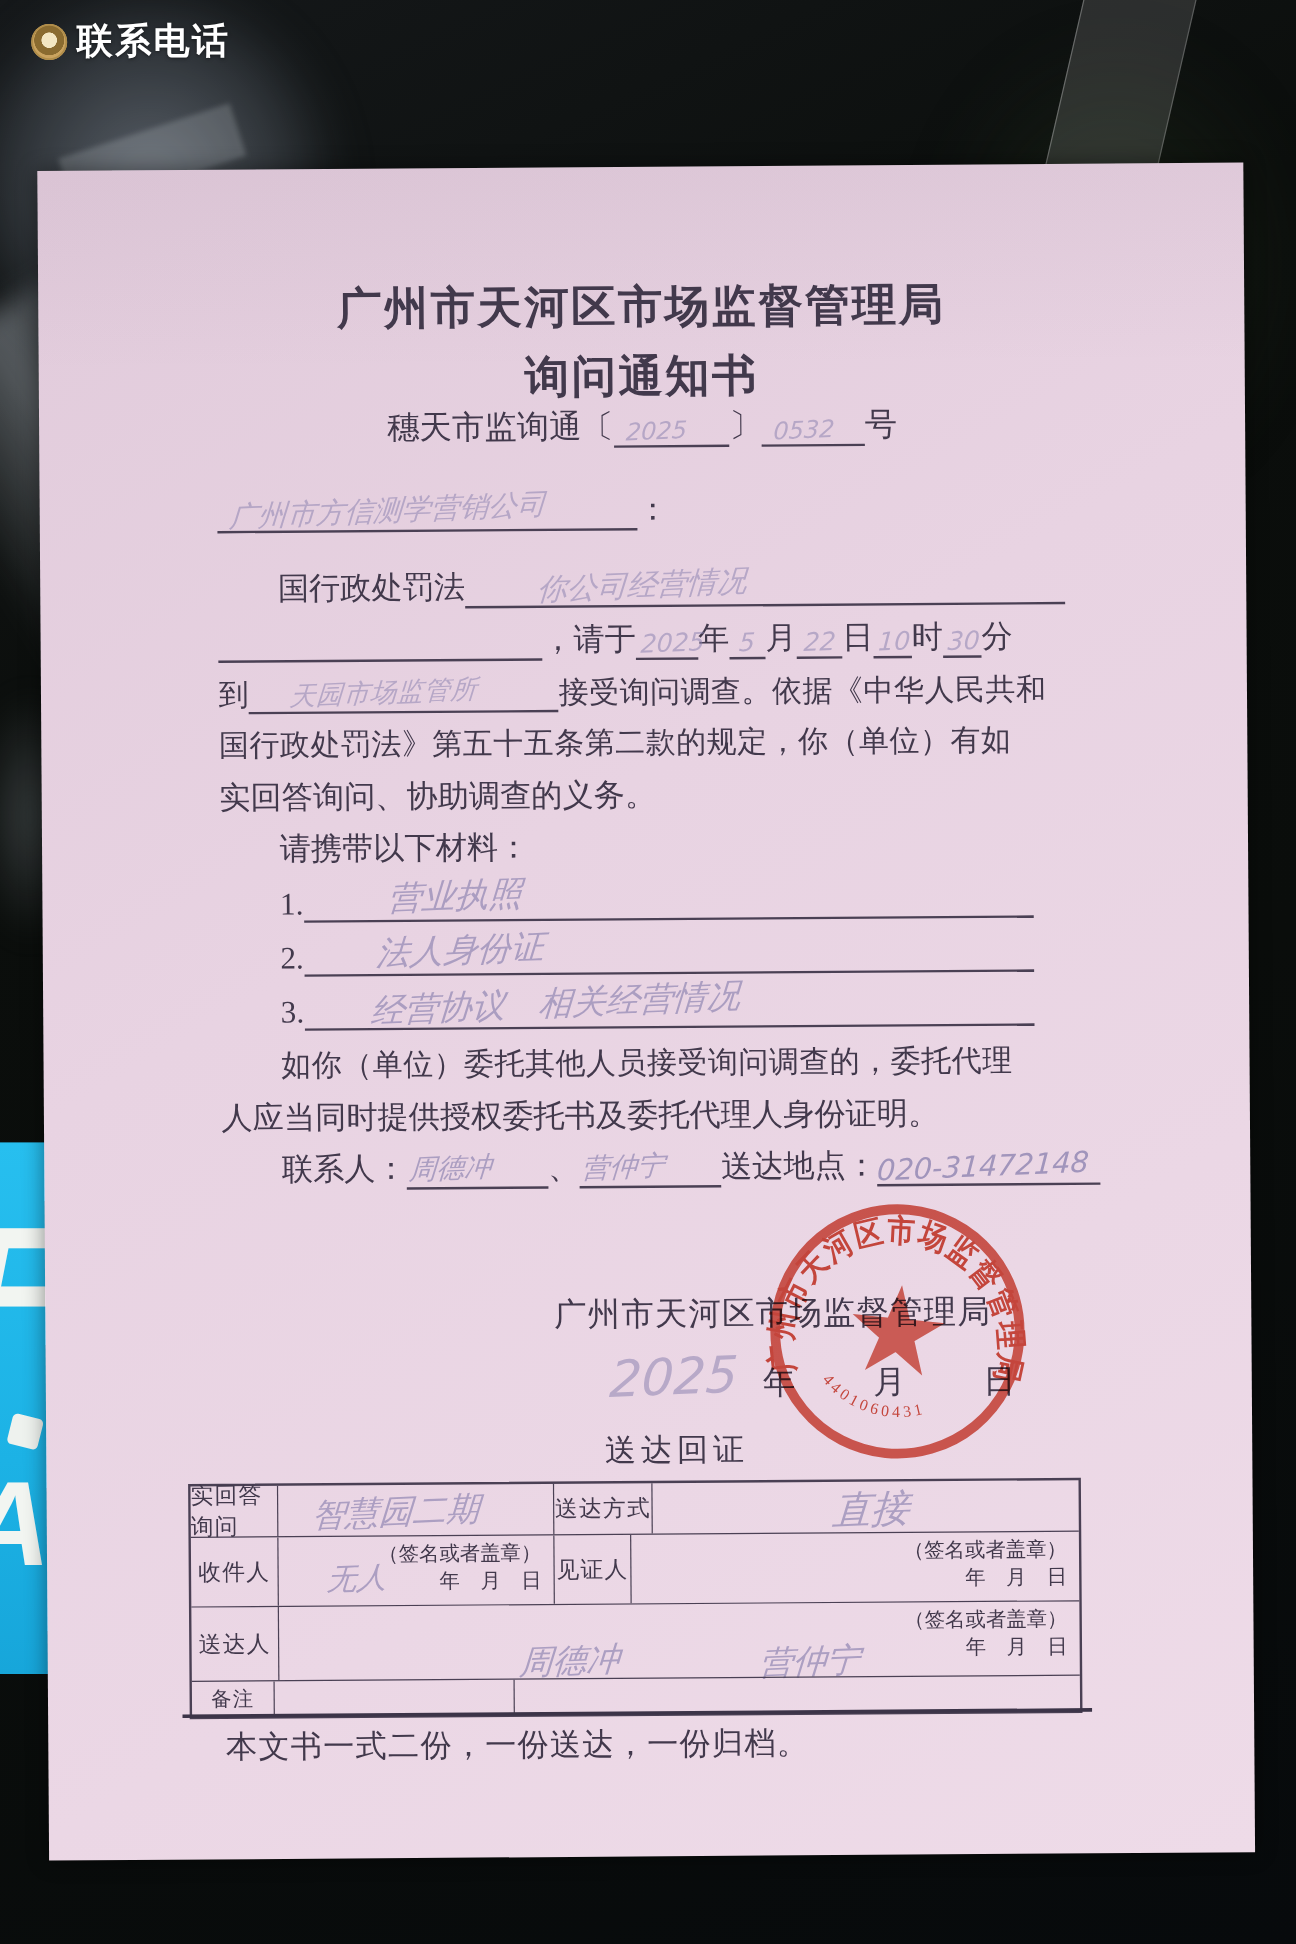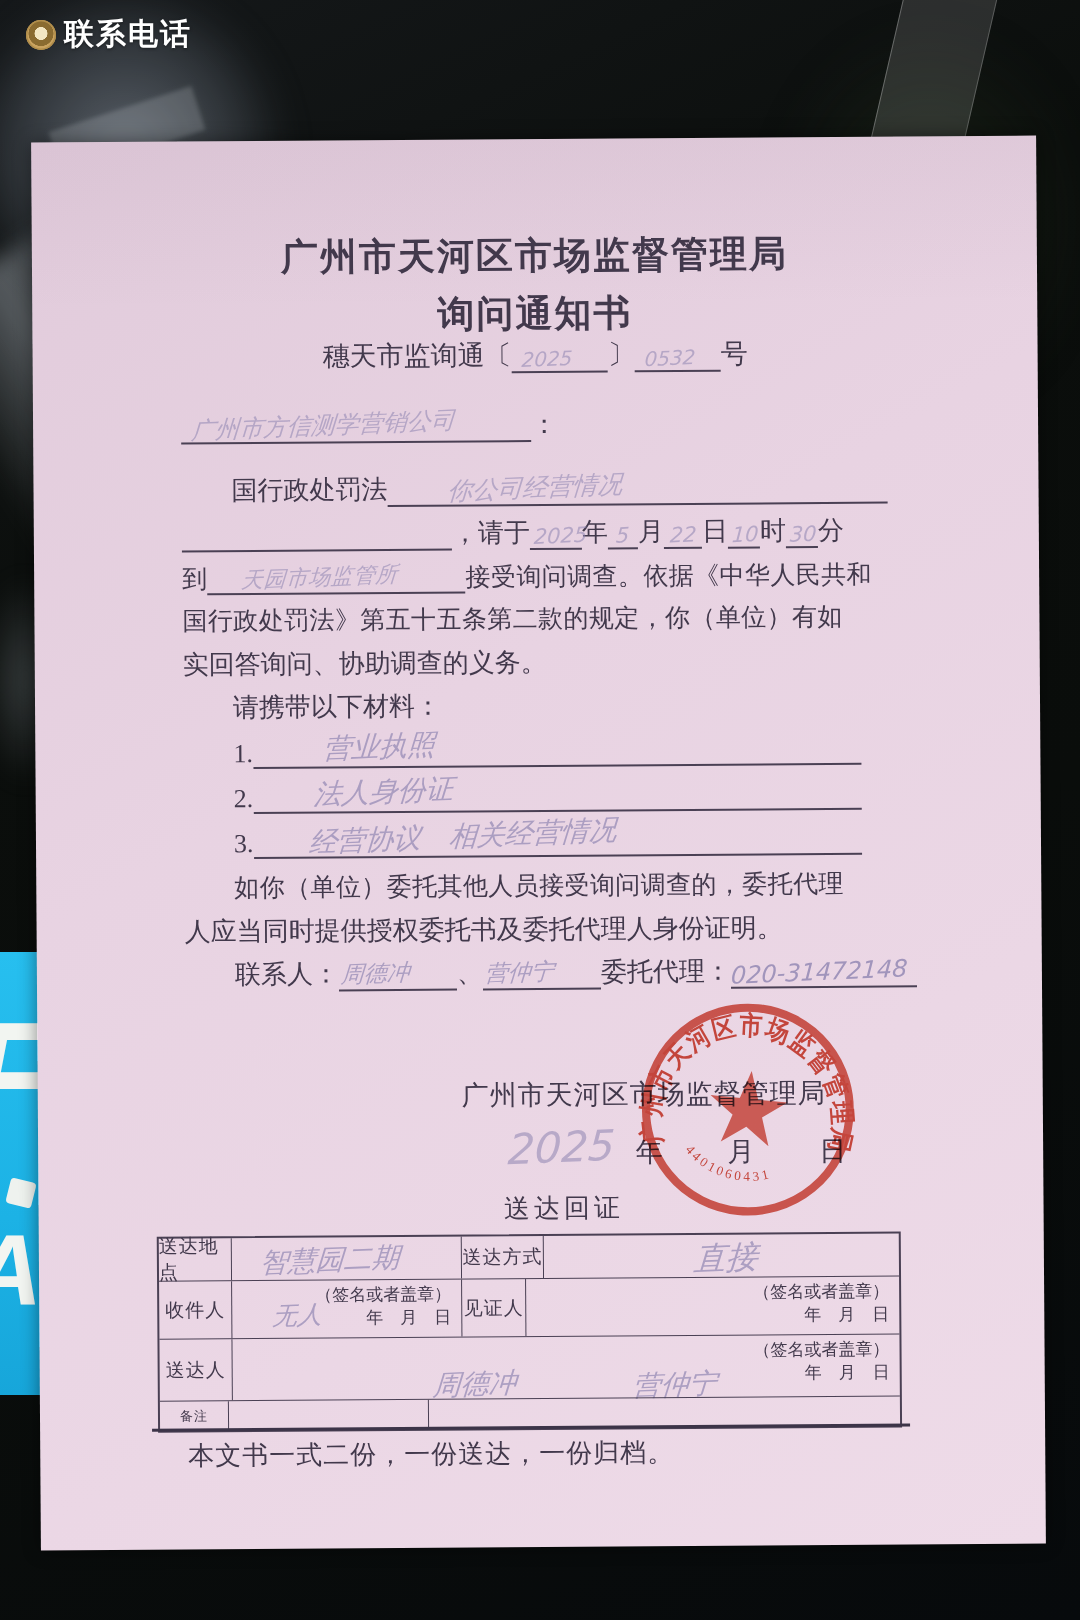--- a/index.html
+++ b/index.html
@@ -153,37 +153,37 @@
       <span>2.</span><span class="u" style="width:608px"><i class="hw mid" style="font-size:28px; left:60px;">法人身份证</i></span>
     </div>
     <div class="abs line" style="top:684px; left:198px;">
       <span>3.</span><span class="u" style="width:608px"><i class="hw mid" style="font-size:28px; left:55px;">经营协议　相关经营情况</i></span>
     </div>
 
     <div class="abs line long" style="top:730px; left:198px;">如你（单位）委托其他人员接受询问调查的，委托代理</div>
     <div class="abs line" style="top:773px; left:148px;">人应当同时提供授权委托书及委托代理人身份证明。</div>
 
     <div class="abs line" style="top:816px; left:198px;">
-      <span>联系人：</span><span class="u" style="width:118px"><i class="hw mid" style="font-size:23px; left:2px;">周德冲</i></span><span>、</span><span class="u" style="width:118px"><i class="hw mid" style="font-size:23px; left:2px;">营仲宁</i></span><span>委托代理：</span><span class="u" style="width:186px"><i class="hw strong" style="font-size:24px; left:0;">020-31472148</i></span>
+      <span>联系人：</span><span class="u" style="width:118px"><i class="hw mid" style="font-size:23px; left:2px;">周德冲</i></span><span>、</span><span class="u" style="width:118px"><i class="hw mid" style="font-size:23px; left:2px;">营仲宁</i></span><span>送达地点：</span><span class="u" style="width:186px"><i class="hw strong" style="font-size:24px; left:0;">020-31472148</i></span>
     </div>
 
     <div class="abs issuer">广州市天河区市场监督管理局</div>
 
     <div class="abs dateline">
       <span class="hw faint">2025</span>
       <span style="margin-left:14px">年</span>
       <span style="margin-left:58px">月</span>
       <span style="margin-left:58px">日</span>
     </div>
 
     <div class="abs receipt-title">送达回证</div>
 
     <div class="abs rtable">
       <div class="trow r1">
-        <div class="cell lbl" style="width:72px">送达地点</div>
+        <div class="cell lbl" style="width:72px">实回答询问</div>
         <div class="cell" style="width:230px">
           <span class="hw mid" style="font-size:28px; position:absolute; left:28px; top:4px;">智慧园二期</span>
         </div>
         <div class="cell lbl" style="width:82px">送达方式</div>
         <div class="cell" style="flex:1">
           <span class="hw mid" style="font-size:32px; position:absolute; left:150px; top:2px;">直接</span>
         </div>
       </div>
       <div class="trow r2">
         <div class="cell lbl" style="width:72px">收件人</div>
@@ -201,21 +201,21 @@
       <div class="trow r3">
         <div class="cell lbl" style="width:72px">送达人</div>
         <div class="cell signbox" style="flex:1">
           <div>（签名或者盖章）</div>
           <div>年　月　日</div>
           <span class="hw mid" style="font-size:28px; position:absolute; left:200px; top:28px;">周德冲</span>
           <span class="hw mid" style="font-size:28px; position:absolute; left:400px; top:30px;">营仲宁</span>
         </div>
       </div>
       <div class="trow r4">
-        <div class="cell lbl" style="width:68px; font-size:13px;">备注</div>
+        <div class="cell lbl" style="width:68px; font-size:17px;">备注</div>
         <div class="cell" style="width:200px"></div>
         <div class="cell" style="flex:1"></div>
       </div>
     </div>
 
     <div class="abs sepline"></div>
     <div class="abs footer">本文书一式二份，一份送达，一份归档。</div>
 
     <svg class="abs seal" viewBox="0 0 220 220">
       <defs>

